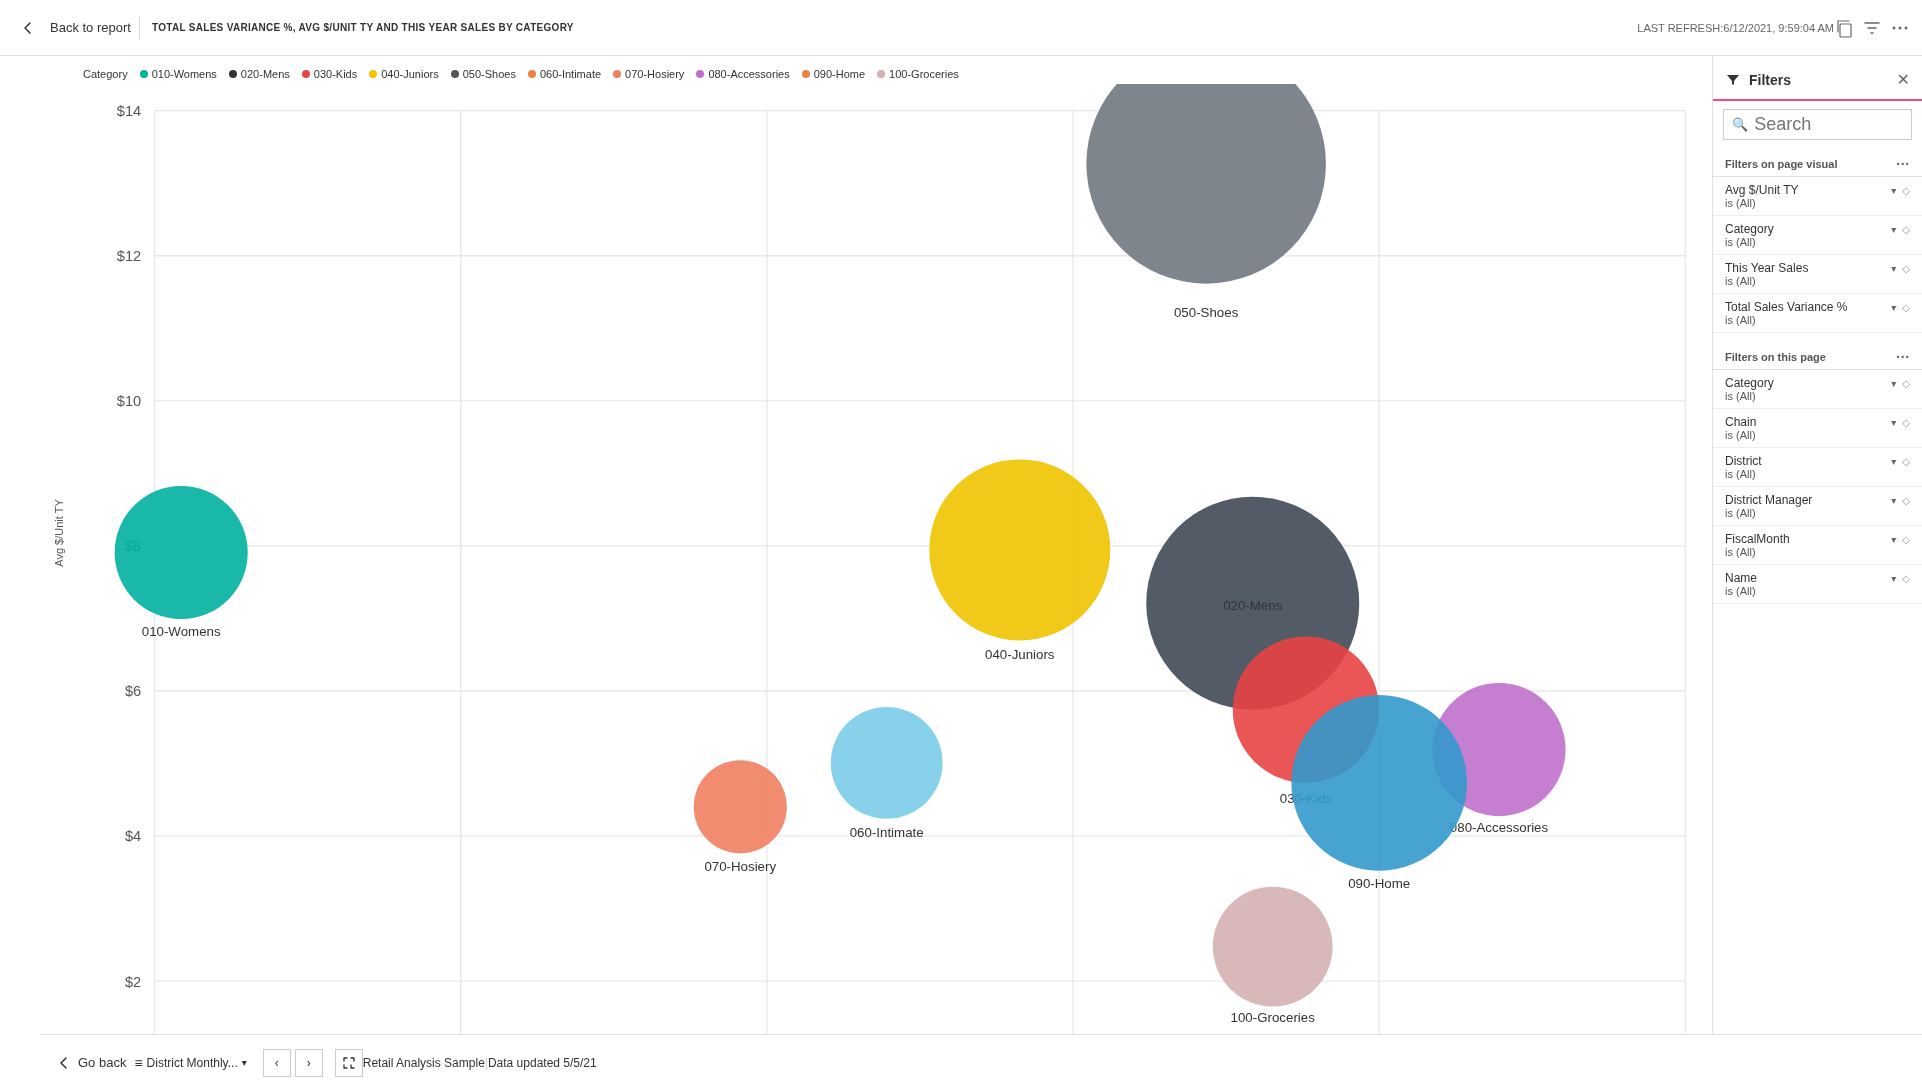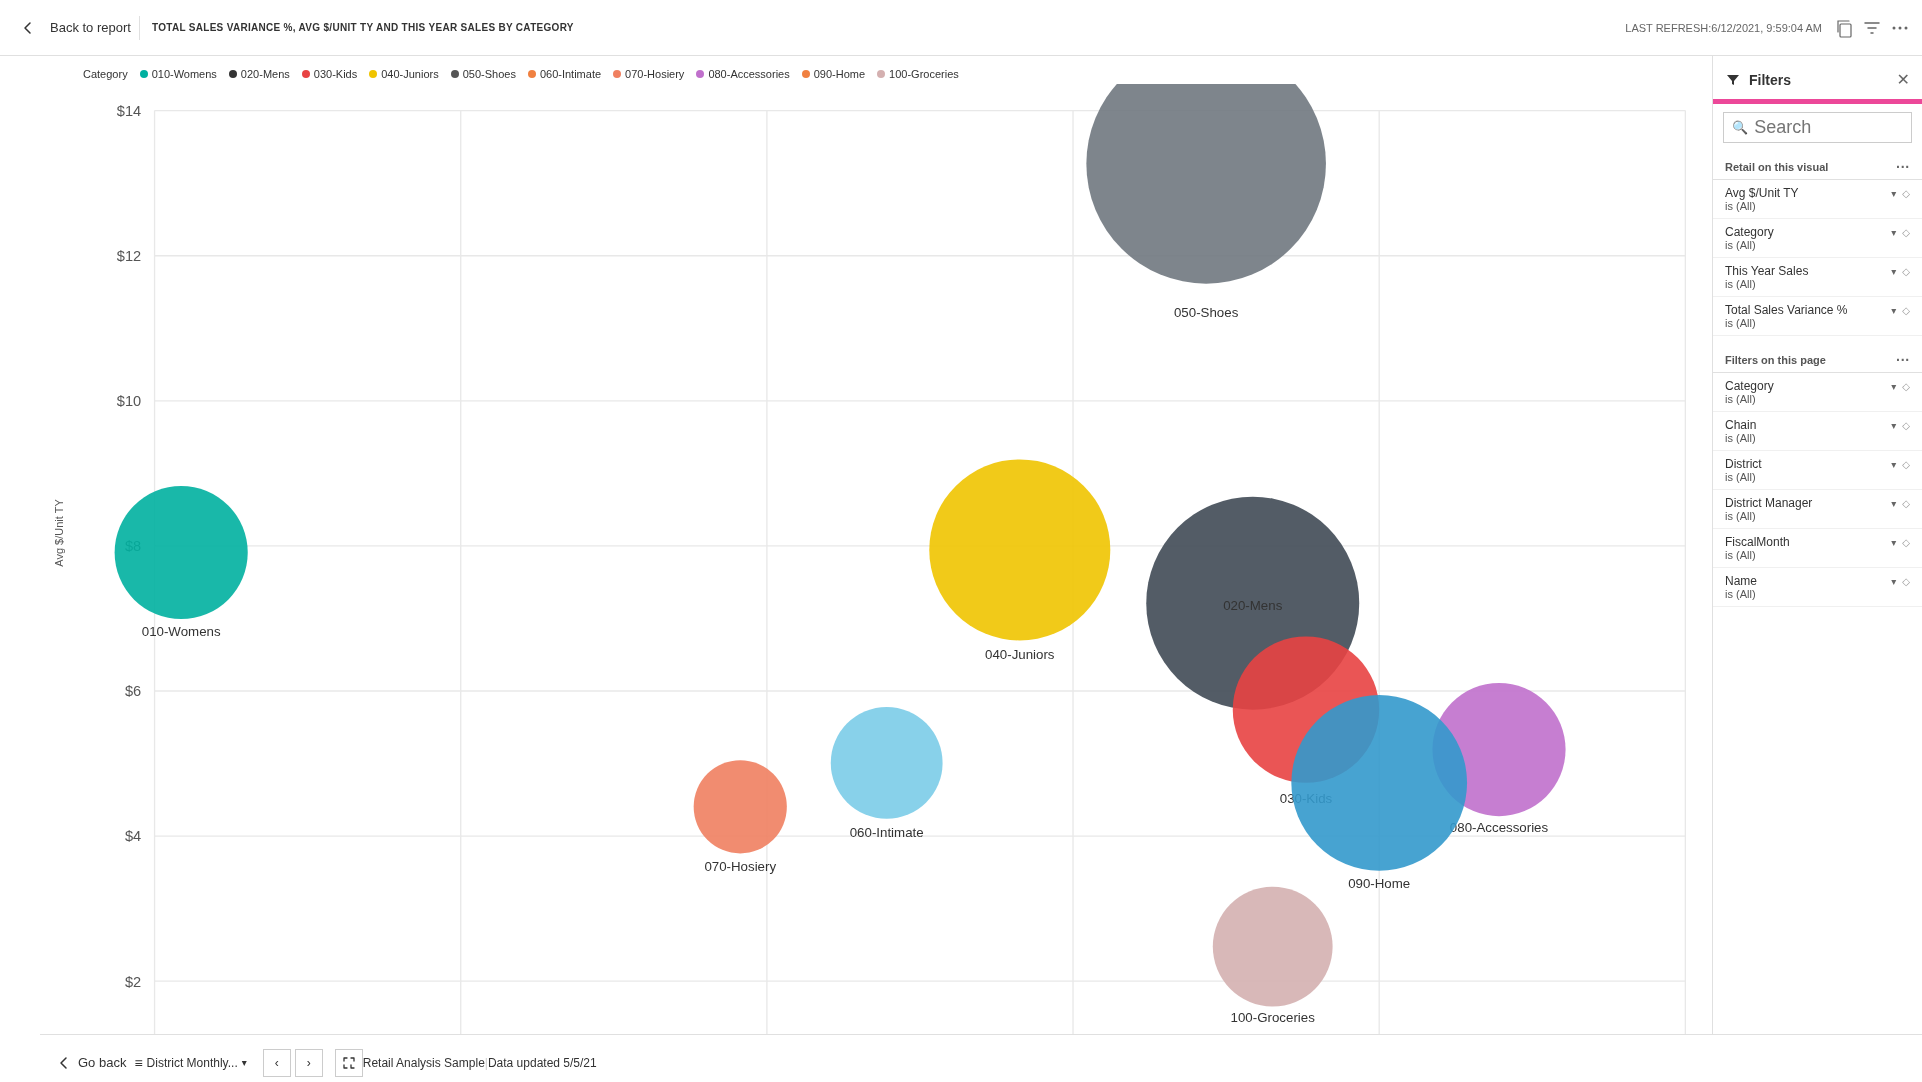--- a/index.html
+++ b/index.html
@@ -19,21 +19,21 @@
       font-size: 13px; color: #333; cursor: pointer;
       border: none; background: none; padding: 4px 8px;
       border-right: 1px solid #e0e0e0; margin-right: 12px;
     }
     .back-btn svg { width: 16px; height: 16px; }
     .chart-title {
       font-size: 10px; font-weight: 600; color: #333; flex: 1;
       text-transform: uppercase; letter-spacing: 0.3px;
     }
     .last-refresh {
-      font-size: 11px; color: #666; margin-right: 12px;
+      font-size: 11px; color: #666; 
     }
     .header-icons {
       display: flex; gap: 8px; align-items: center;
     }
     .header-icon { width: 20px; height: 20px; cursor: pointer; color: #666; }
 
     
     .main-layout {
       display: flex;
       height: calc(1082px - 56px - 48px);
@@ -69,21 +69,21 @@
     .filters-panel {
       width: 210px;
       border-left: 1px solid #e0e0e0;
       background: #fff;
       display: flex; flex-direction: column;
       overflow-y: auto;
     }
     .filters-header {
       display: flex; align-items: center; justify-content: space-between;
       padding: 14px 12px 10px 12px;
-      border-bottom: 5px solid #ec4899;
+      border-bottom: 2px solid #ec4899;
     }
     .filters-title {
       display: flex; align-items: center; gap: 8px;
       font-size: 14px; font-weight: 600; color: #333;
     }
     .close-btn { cursor: pointer; color: #666; font-size: 16px; border: none; background: none; }
 
     
     .search-box {
       display: flex; align-items: center;
@@ -317,21 +317,21 @@
       </div>
       <button class="close-btn">✕</button>
     </div>
 
     <div class="search-box">
       <span class="search-icon">🔍</span>
       <input class="search-input" type="text" placeholder="Search" style="">
     </div>
 
     <div class="filter-section-title">
-      <span>Retail on this visual</span>
+      <span>Filters on page visual</span>
       <span class="filter-section-dots">···</span>
     </div>
 
     <div id="visual-filters">
         <div class="filter-item">
       <div class="filter-item-header">
         <span class="filter-item-name">Avg $/Unit TY</span>
         <span class="filter-item-icons">
           <span class="chevron-icon">▾</span>
           <span class="diamond-icon">◇</span>

